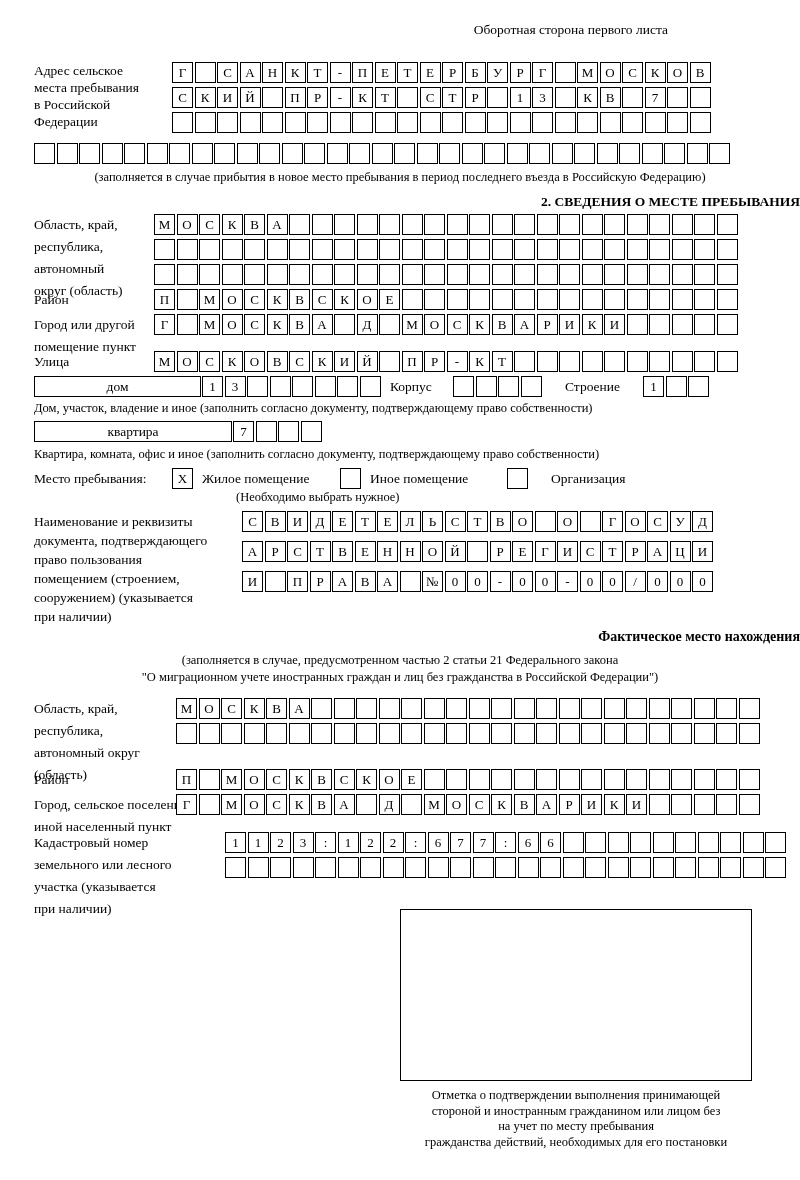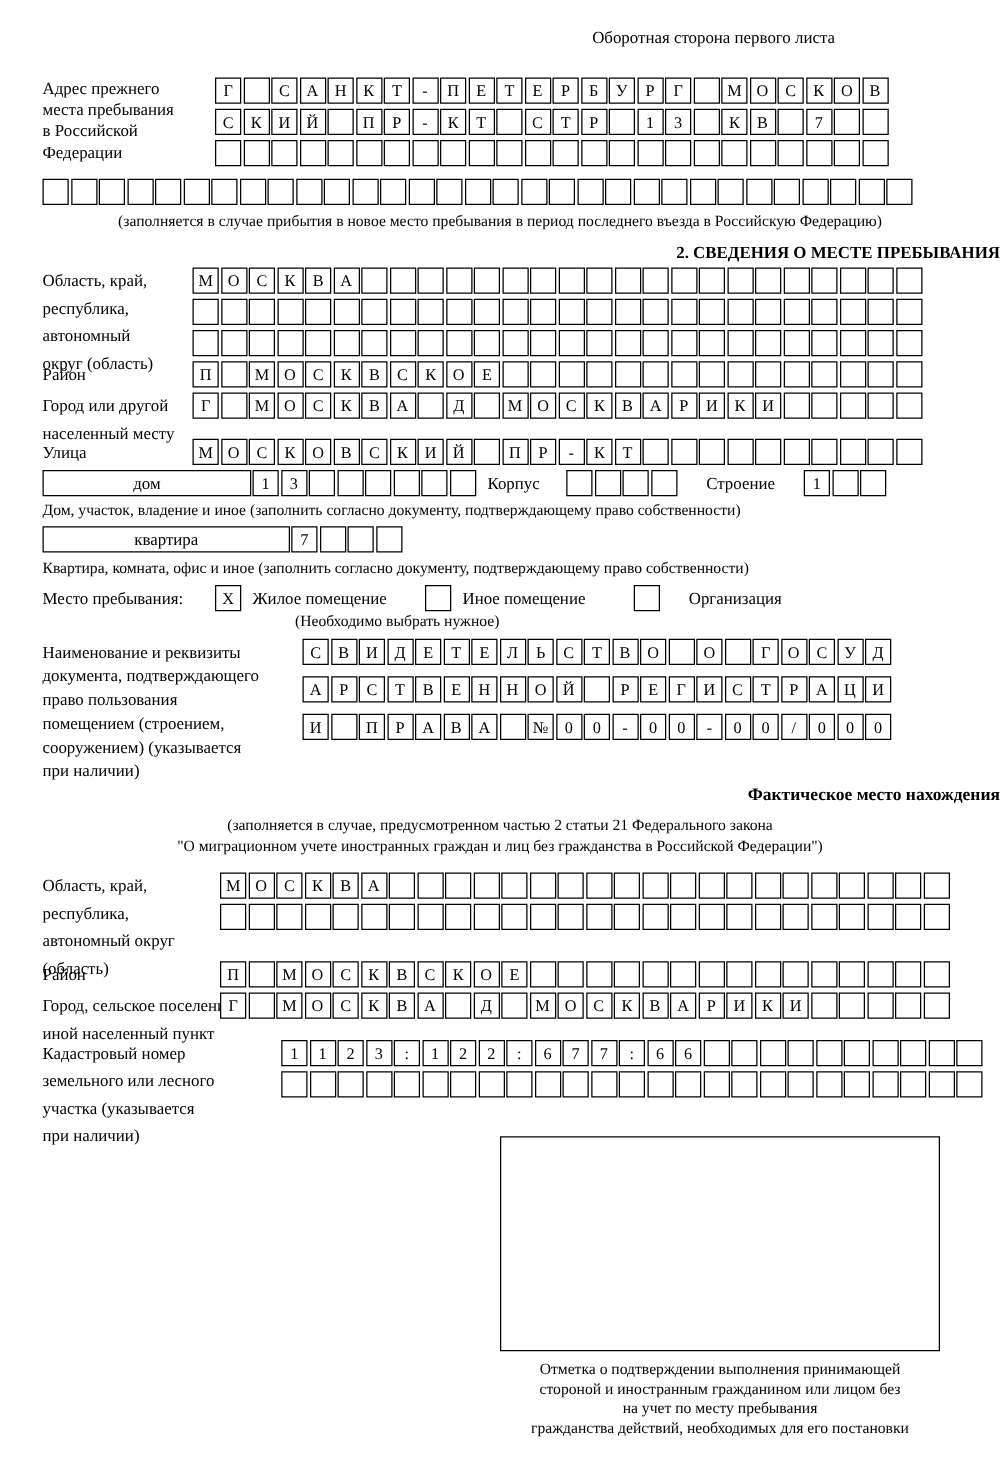--- a/index.html
+++ b/index.html
@@ -75,21 +75,21 @@
   }
 </style>
 </head>
 <body>
 
 <div class="page">
 
   <div class="hdr-right">Оборотная сторона первого листа</div>
 
   <div class="abs" style="left:34px; top:62px; width:140px;">
-    <div class="lbl">Адрес прежнего</div>
+    <div class="lbl">Адрес сельское</div>
     <div class="lbl">места пребывания</div>
     <div class="lbl">в Российской</div>
     <div class="lbl">Федерации</div>
   </div>
 
   <div class="abs boxes" style="left:172px; top:62px;">
     <div class="bx">Г</div>
     <div class="bx"></div>
     <div class="bx">С</div>
     <div class="bx">А</div>
@@ -326,21 +326,21 @@
     <div class="bx"></div>
     <div class="bx"></div>
     <div class="bx"></div>
     <div class="bx"></div>
     <div class="bx"></div>
     <div class="bx"></div>
   </div>
 
   <div class="abs" style="left:34px; top:316px; width:150px;">
     <div class="lbl">Город или другой</div>
-    <div class="lbl" style="margin-top:5px;">населенный месту</div>
+    <div class="lbl" style="margin-top:5px;">помещение пункт</div>
   </div>
   <div class="abs boxes" style="left:154px; top:314px;">
     <div class="bx">Г</div>
     <div class="bx"></div>
     <div class="bx">М</div>
     <div class="bx">О</div>
     <div class="bx">С</div>
     <div class="bx">К</div>
     <div class="bx">В</div>
     <div class="bx">А</div>

